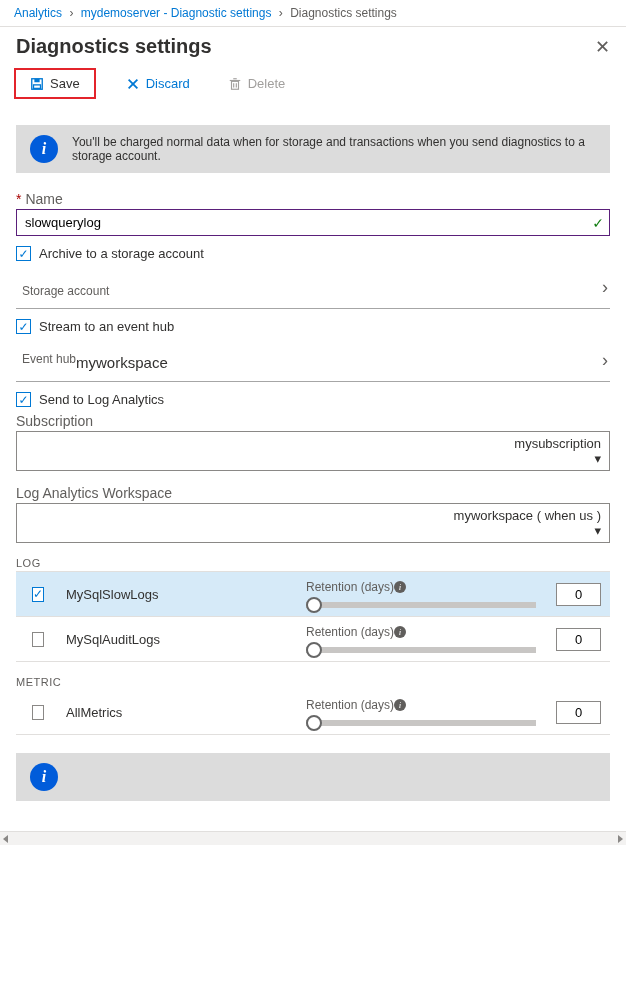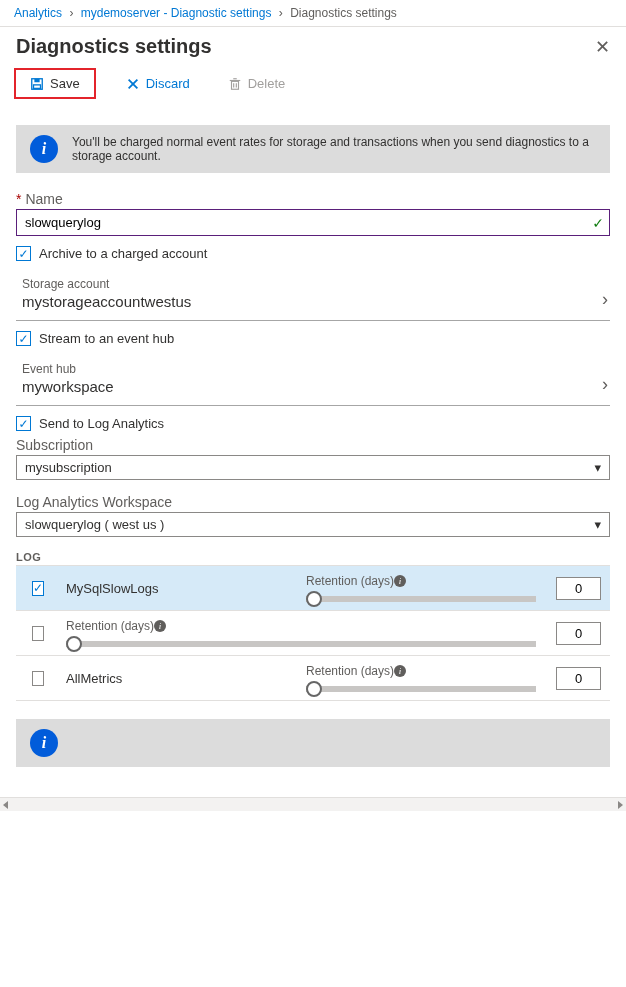--- a/index.html
+++ b/index.html
@@ -74,33 +74,33 @@
     width: 15px; height: 15px; border: 1px solid #0078d4;
     display: inline-flex; align-items: center; justify-content: center;
     color: #0078d4; font-size: 12px; cursor: pointer; background:#fff;
   }
   .chk.unchecked { color: transparent; border-color:#8a8886; }
   .dest-section { border-bottom: 1px solid #a6a6a6; padding: 8px 0 6px 6px; margin-bottom: 10px;}
   .picker {
     display: flex; align-items: flex-end; justify-content: space-between;
     padding: 4px 0;
   }
-  .picker-left { display: flex; flex-direction: column; }
+  .picker-left { display: flex; flex-direction: row; }
   .picker-label { font-size: 12px; color: #605e5c; }
   .picker-value { font-size: 15px; color: #323130; margin-top: 2px;}
   .chevron { font-size: 18px; color: #605e5c; cursor: pointer; padding-right: 2px;}
   .select-wrap { margin: 6px 0 14px 0; }
   .select {
     width: 100%; border: 1px solid #8a8886; padding: 4px 8px;
     font-size: 13px; display: flex; justify-content: space-between;
-    align-items: flex-start; cursor: pointer; background:#fff;
+    align-items: flex-end; cursor: pointer; background:#fff;flex-direction:column;
   }
   .section-title {
     font-size: 11px; letter-spacing: 0.5px; color: #605e5c;
-    text-transform: uppercase; margin: 14px 0 2px 0; font-weight: bold;
+    text-transform: uppercase; margin: 14px 0 2px 0;
   }
   .log-row {
     display: flex; align-items: center;
     border-bottom: 1px solid #e1dfdd;
     padding: 8px 4px; gap: 10px;
   }
   .log-row.selected { background: #d6eaf8; border-top:1px solid #e1dfdd;}
   .log-chk-col { width: 24px; display:flex; justify-content:center; padding-left:18px; padding-right:18px;}
   .log-name-col { flex: 0 0 230px; font-size: 13px; }
   .retention-col { flex: 1; }
@@ -174,40 +174,39 @@
         <line x1="9.5" y1="7" x2="9.5" y2="12"></line>
       </svg>
     <span>Delete</span>
   </button>
 </div>
 
 <div class="content">
 
   <div class="infobar">
     <div class="info-icon">i</div>
-    <div>You'll be charged normal event rates for storage and transactions when you send diagnostics to a storage account.</div>
+    <div>You'll be charged normal data when for storage and transactions when you send diagnostics to a storage account.</div>
   </div>
 
   <div class="field-label">
     <span class="required-star">*</span><span>Name</span>
   </div>
   <div class="input-wrap">
     <input class="text-input" value="slowquerylog" style="">
     <span class="input-check">✓</span>
   </div>
 
   <div class="chk-row">
     <span class="chk">✓</span>
-    <span>Archive to a charged account</span>
+    <span>Archive to a storage account</span>
   </div>
   <div class="dest-section">
     <div class="picker">
       <div class="picker-left">
         <span class="picker-label">Storage account</span>
-        <span class="picker-value">mystorageaccountwestus</span>
       </div>
       <span class="chevron">›</span>
     </div>
   </div>
 
   <div class="chk-row">
     <span class="chk">✓</span>
     <span>Stream to an event hub</span>
   </div>
   <div class="dest-section">
@@ -229,21 +228,21 @@
     <div class="field-label">Subscription</div>
     <div class="select">
       <span>mysubscription</span>
       <span>▾</span>
     </div>
   </div>
 
   <div class="select-wrap">
     <div class="field-label">Log Analytics Workspace</div>
     <div class="select">
-      <span>slowquerylog ( west us )</span>
+      <span>myworkspace ( when us )</span>
       <span>▾</span>
     </div>
   </div>
 
   <div class="section-title">LOG</div>
 
   <div class="log-row selected">
     <div class="log-chk-col">
         <span class="chk">✓</span>
       </div>
@@ -257,32 +256,34 @@
           <div class="slider-thumb"></div>
         </div>
     </div>
     <div class="days-col"><input class="days-input" value="0" style=""></div>
   </div>
 
   <div class="log-row">
     <div class="log-chk-col">
         <span class="chk unchecked">✓</span>
       </div>
+    <div class="log-name-col">MySqlAuditLogs</div>
     <div class="retention-col">
       <div class="ret-label">
           <span>Retention (days)</span>
           <span class="info-help">i</span>
         </div>
       <div class="slider">
           <div class="slider-thumb"></div>
         </div>
     </div>
     <div class="days-col"><input class="days-input" value="0" style=""></div>
   </div>
 
+  <div class="section-title">METRIC</div>
 
   <div class="log-row">
     <div class="log-chk-col">
         <span class="chk unchecked">✓</span>
       </div>
     <div class="log-name-col">AllMetrics</div>
     <div class="retention-col">
       <div class="ret-label">
           <span>Retention (days)</span>
           <span class="info-help">i</span>

